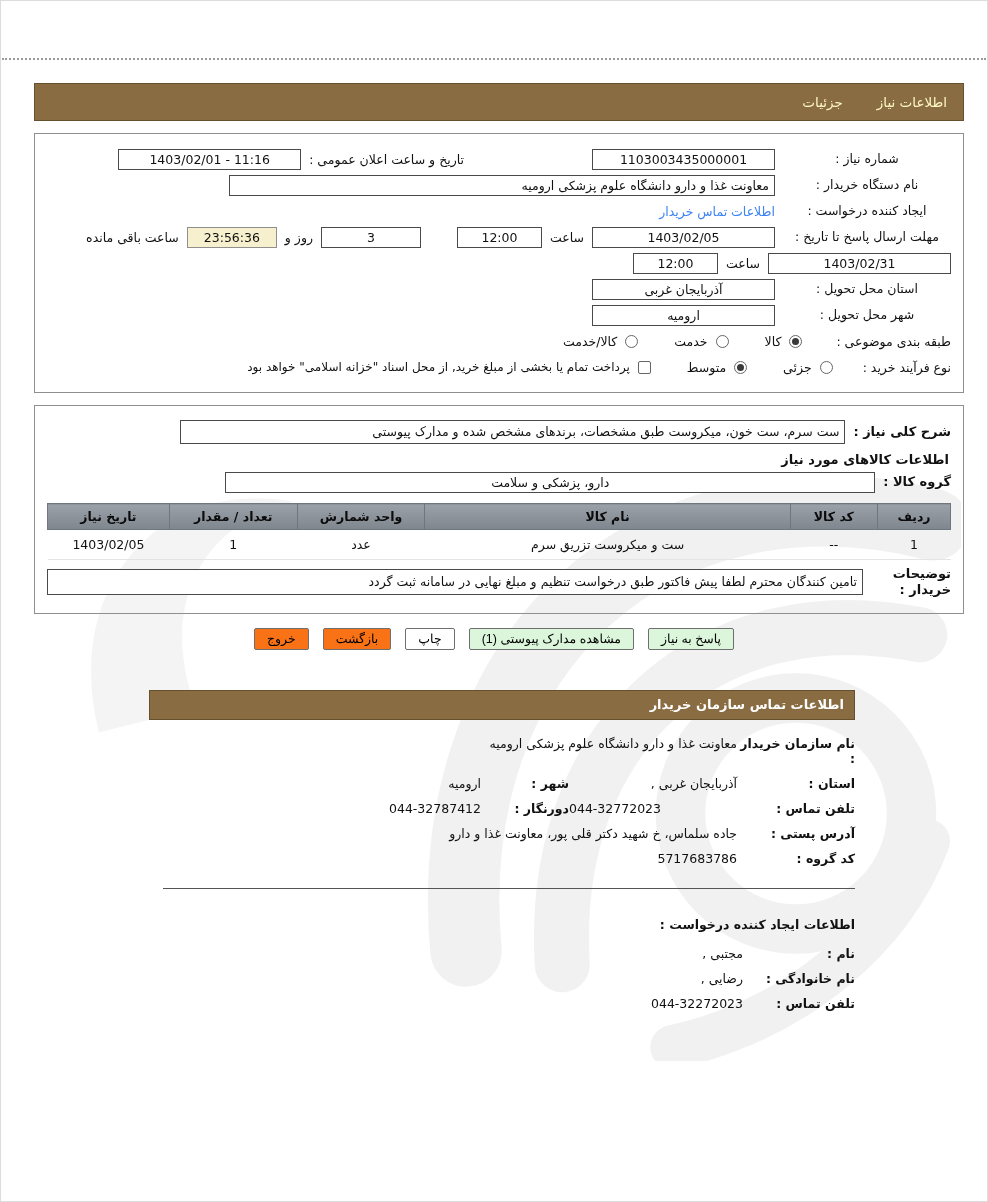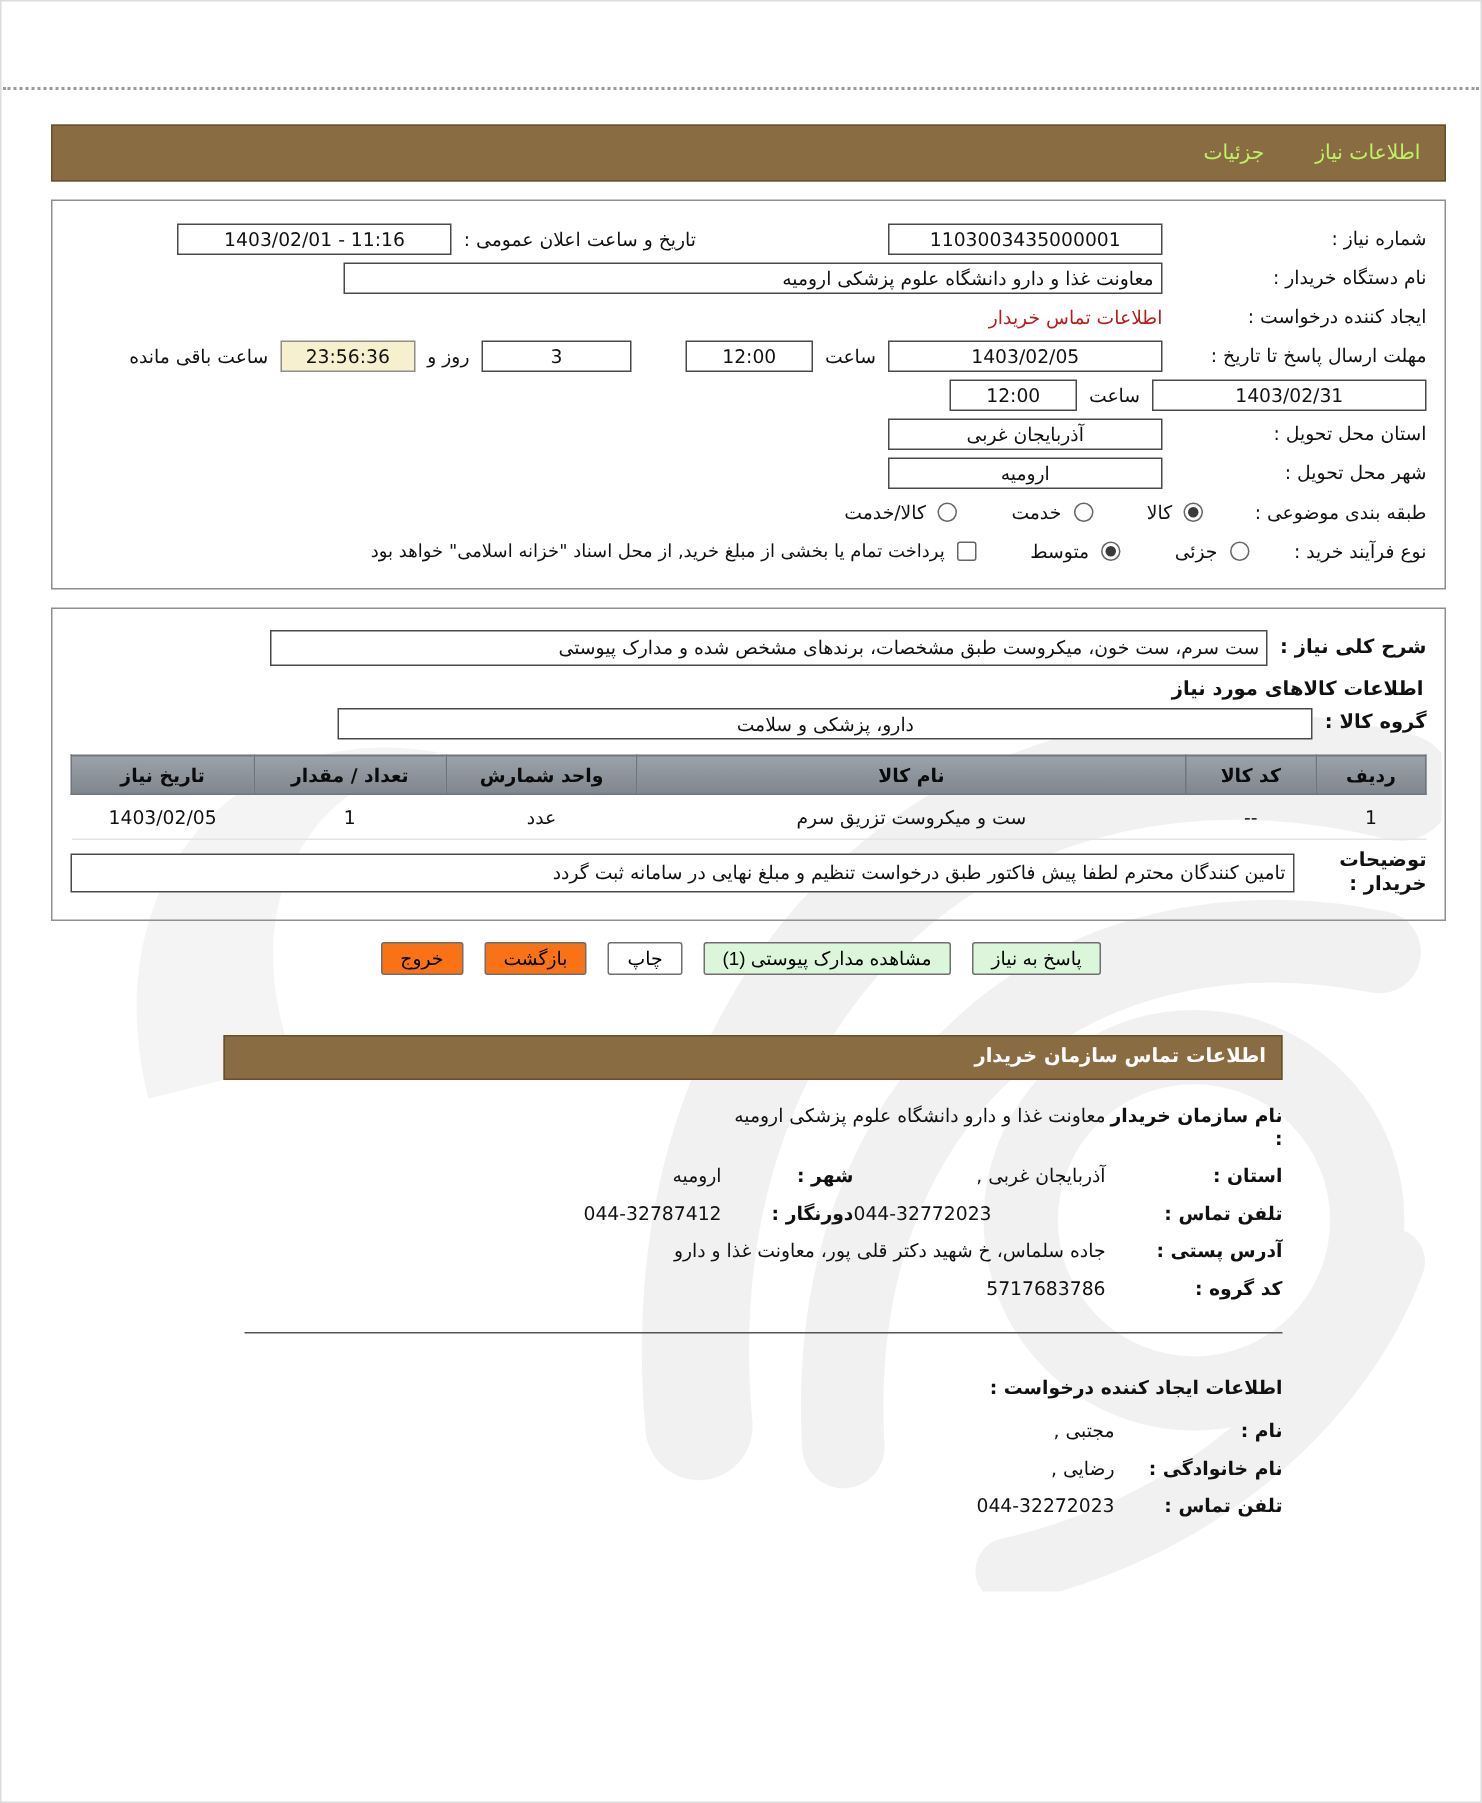--- a/index.html
+++ b/index.html
@@ -14,38 +14,38 @@
   .wm-wrap{position:absolute;z-index:0;pointer-events:none;}
   .wm-main{top:400px;left:410px;width:550px;height:660px;opacity:.07;}
   .wm-side{top:440px;left:40px;width:310px;height:340px;opacity:.05;}
   
   .content{position:relative;z-index:1;}
   .topspace{height:57px;border-bottom:2px dotted #9a9a9a;margin:0 1px;}
   .tabbar{
     margin:23px 23px 0 33px;height:38px;background:#8a6c42;border:1px solid #66512f;
     box-sizing:border-box;display:flex;align-items:center;gap:34px;padding:0 16px;
   }
-  .tab{color:#bef264;font-size:13.5px;cursor:pointer;white-space:nowrap;}
+  .tab{color:#fef9c3;font-size:13.5px;cursor:pointer;white-space:nowrap;}
   .panel{margin:12px 23px 0 33px;border:1px solid #8f8f8f;padding:10px 12px;background:transparent;}
   .frow{display:flex;align-items:center;gap:8px;margin:4px 0;min-height:22px;font-size:13px;}
-  .lblA{width:168px;flex:none;font-size:12.5px;line-height:1.25;}
+  .lblA{width:168px;flex:none;font-size:12.5px;line-height:1.25;text-align:center;}
   .lbl{font-size:12.5px;flex:none;}
   .field{
     border:1px solid #4a4a4a;background:#fff;height:21px;line-height:19px;
     font-size:12.5px;padding:0 5px;box-sizing:border-box;overflow:hidden;white-space:nowrap;
   }
   .c{text-align:center;}
   .ra{text-align:right;}
   .ltr{direction:ltr;unicode-bidi:isolate;}
   .w183{width:183px;flex:none;} .w546{width:546px;flex:none;} .w473{width:473px;flex:none;}
   .w100{width:100px;flex:none;} .w85{width:85px;flex:none;} .w90{width:90px;flex:none;}
   .w665{width:665px;flex:none;} .w650{width:650px;flex:none;}
   .spacer{width:112px;flex:none;}
   .gap20{width:20px;flex:none;}
-  .link{color:#b91c1c;font-size:12.5px;cursor:pointer;white-space:nowrap;}
+  .link{color:#3b82f6;font-size:12.5px;cursor:pointer;white-space:nowrap;}
   .radio{width:13px;height:13px;border:1px solid #666;border-radius:50%;background:#fff;flex:none;box-sizing:border-box;}
   .radio.sel{padding:2px;}
   .radio.sel::after{content:"";display:block;width:100%;height:100%;border-radius:50%;background:#3a3a3a;}
   .cbx{width:13px;height:13px;border:1px solid #666;border-radius:2px;background:#fff;flex:none;box-sizing:border-box;}
   .countdown{background:#f6f0cf;border:1px solid #8f8f8f;}
   .note{font-size:12px;white-space:normal;line-height:1.2;}
   .blbl{font-weight:bold;font-size:13px;flex:none;line-height:1.25;}
   .h-title{font-weight:bold;font-size:13px;margin:8px 2px 4px;}
   
   .tbl{width:100%;border-collapse:collapse;margin:10px 0 6px;font-size:12.5px;table-layout:fixed;}

